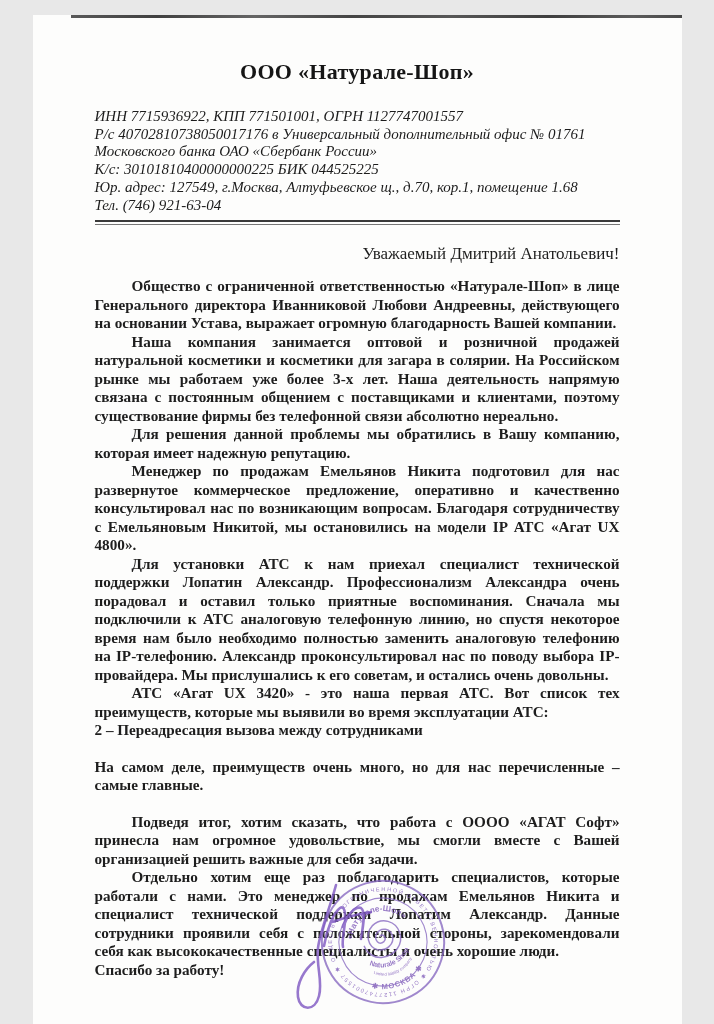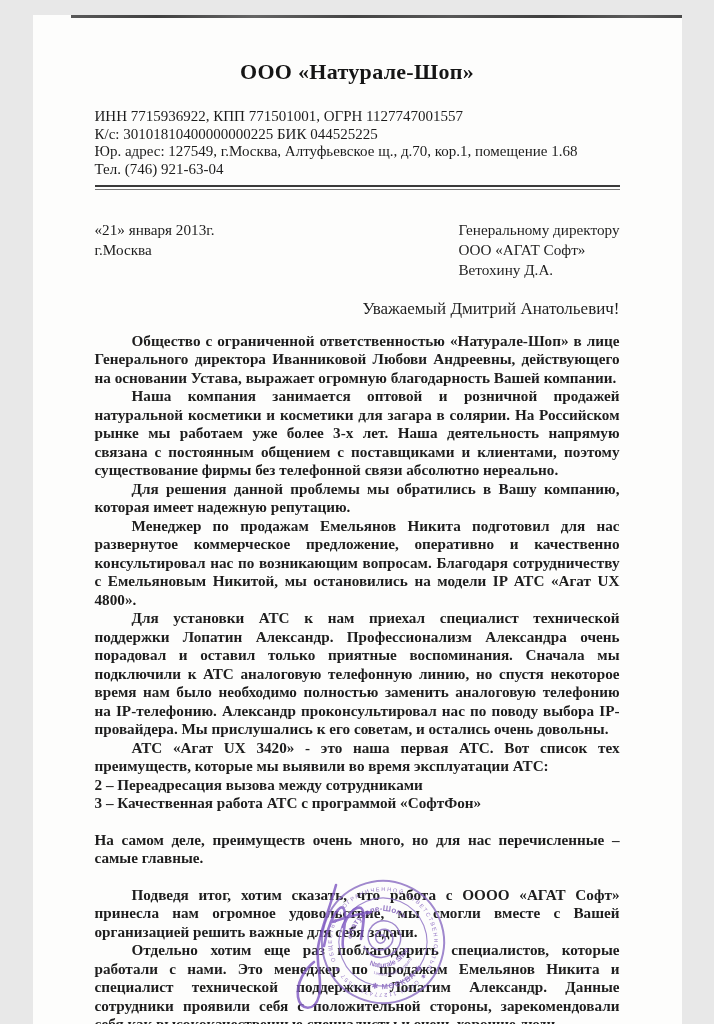--- a/index.html
+++ b/index.html
@@ -16,21 +16,21 @@
     position:absolute; top:0; left:38px; right:0; height:3px;
     background:linear-gradient(90deg,#3c3c3c 0%,#1f1f1f 14%,#4a4a4a 30%,#242424 46%,#3a3a3a 62%,#1d1d1d 78%,#3f3f3f 92%,#2a2a2a 100%);
     opacity:.85;
   }
   .content { padding:44px 62px 0; }
   .title {
     margin:0 0 23px;
     font-size:22px; font-weight:bold; text-align:center; letter-spacing:.3px;
     color:#151515;
   }
-  .head-info { font-size:15px; line-height:17.7px; color:#1c1c1c; }
+  .head-info { font-size:15px; line-height:17.7px; color:#1c1c1c;font-style:italic; }
   .rule {
     margin-top:6px; height:2px;
     border-top:2px solid #3a3a3a;
     border-bottom:1px solid #777;
   }
   .meta-row {
     margin-top:30px;
     display:flex; justify-content:space-between; align-items:flex-start;
     font-size:15.2px; line-height:20px;
   }
@@ -50,50 +50,39 @@
 <body>
 
 <div class="page">
   <div class="scan-artifact"></div>
 
   <div class="content">
     <h1 class="title">ООО «Натурале-Шоп»</h1>
 
     <div class="head-info">
       <div>ИНН 7715936922, КПП 771501001, ОГРН 1127747001557</div>
+      <div>Р/с 40702810738050017176 в Универсальный дополнительный офис № 01761 Московского банка ОАО «Сбербанк России»</div>
       <div>К/с: 30101810400000000225 БИК 044525225</div>
       <div>Юр. адрес: 127549, г.Москва, Алтуфьевское щ., д.70, кор.1, помещение 1.68</div>
       <div>Тел. (746) 921-63-04</div>
     </div>
 
     <div class="rule"></div>
 
-    <div class="meta-row">
-      <div>
-        <div>«21» января 2013г.</div>
-        <div>г.Москва</div>
-      </div>
-      <div>
-        <div>Генеральному директору</div>
-        <div>ООО «АГАТ Софт»</div>
-        <div>Ветохину Д.А.</div>
-      </div>
-    </div>
 
     <div class="greeting">Уважаемый Дмитрий Анатольевич!</div>
 
     <div class="body-text">
       <p class="ind">Общество с ограниченной ответственностью «Натурале-Шоп» в лице Генерального директора Иванниковой Любови Андреевны, действующего на основании Устава, выражает огромную благодарность Вашей компании.</p>
       <p class="ind">Наша компания занимается оптовой и розничной продажей натуральной косметики и косметики для загара в солярии. На Российском рынке мы работаем уже более 3-х лет. Наша деятельность напрямую связана с постоянным общением с поставщиками и клиентами, поэтому существование фирмы без телефонной связи абсолютно нереально.</p>
       <p class="ind">Для решения данной проблемы мы обратились в Вашу компанию, которая имеет надежную репутацию.</p>
       <p class="ind">Менеджер по продажам Емельянов Никита подготовил для нас развернутое коммерческое предложение, оперативно и качественно консультировал нас по возникающим вопросам. Благодаря сотрудничеству с Емельяновым Никитой, мы остановились на модели IP АТС «Агат UX 4800».</p>
       <p class="ind">Для установки АТС к нам приехал специалист технической поддержки Лопатин Александр. Профессионализм Александра очень порадовал и оставил только приятные воспоминания. Сначала мы подключили к АТС аналоговую телефонную линию, но спустя некоторое время нам было необходимо полностью заменить аналоговую телефонию на IP-телефонию. Александр проконсультировал нас по поводу выбора IP-провайдера. Мы прислушались к его советам, и остались очень довольны.</p>
       <p class="ind">АТС «Агат UX 3420» - это наша первая АТС. Вот список тех преимуществ, которые мы выявили во время эксплуатации АТС:</p>
       <p>2 – Переадресация вызова между сотрудниками</p>
-      <p>3 – Качественная работа АТС с программой «СофтФон»</p>
       <div class="gap"></div>
       <p>На самом деле, преимуществ очень много, но для нас перечисленные – самые главные.</p>
       <div class="gap"></div>
       <p class="ind">Подведя итог, хотим сказать, что работа с ОООО «АГАТ Софт» принесла нам огромное удовольствие, мы смогли вместе с Вашей организацией решить важные для себя задачи.</p>
       <p class="ind">Отдельно хотим еще раз поблагодарить специалистов, которые работали с нами. Это менеджер по продажам Емельянов Никита и специалист технической поддержки Лопатим Александр. Данные сотрудники проявили себя с положительной стороны, зарекомендовали себя как высококачественные специалисты и очень хорошие люди.</p>
       <p class="thanks">Спасибо за работу!</p>
     </div>
 
   </div>
 

